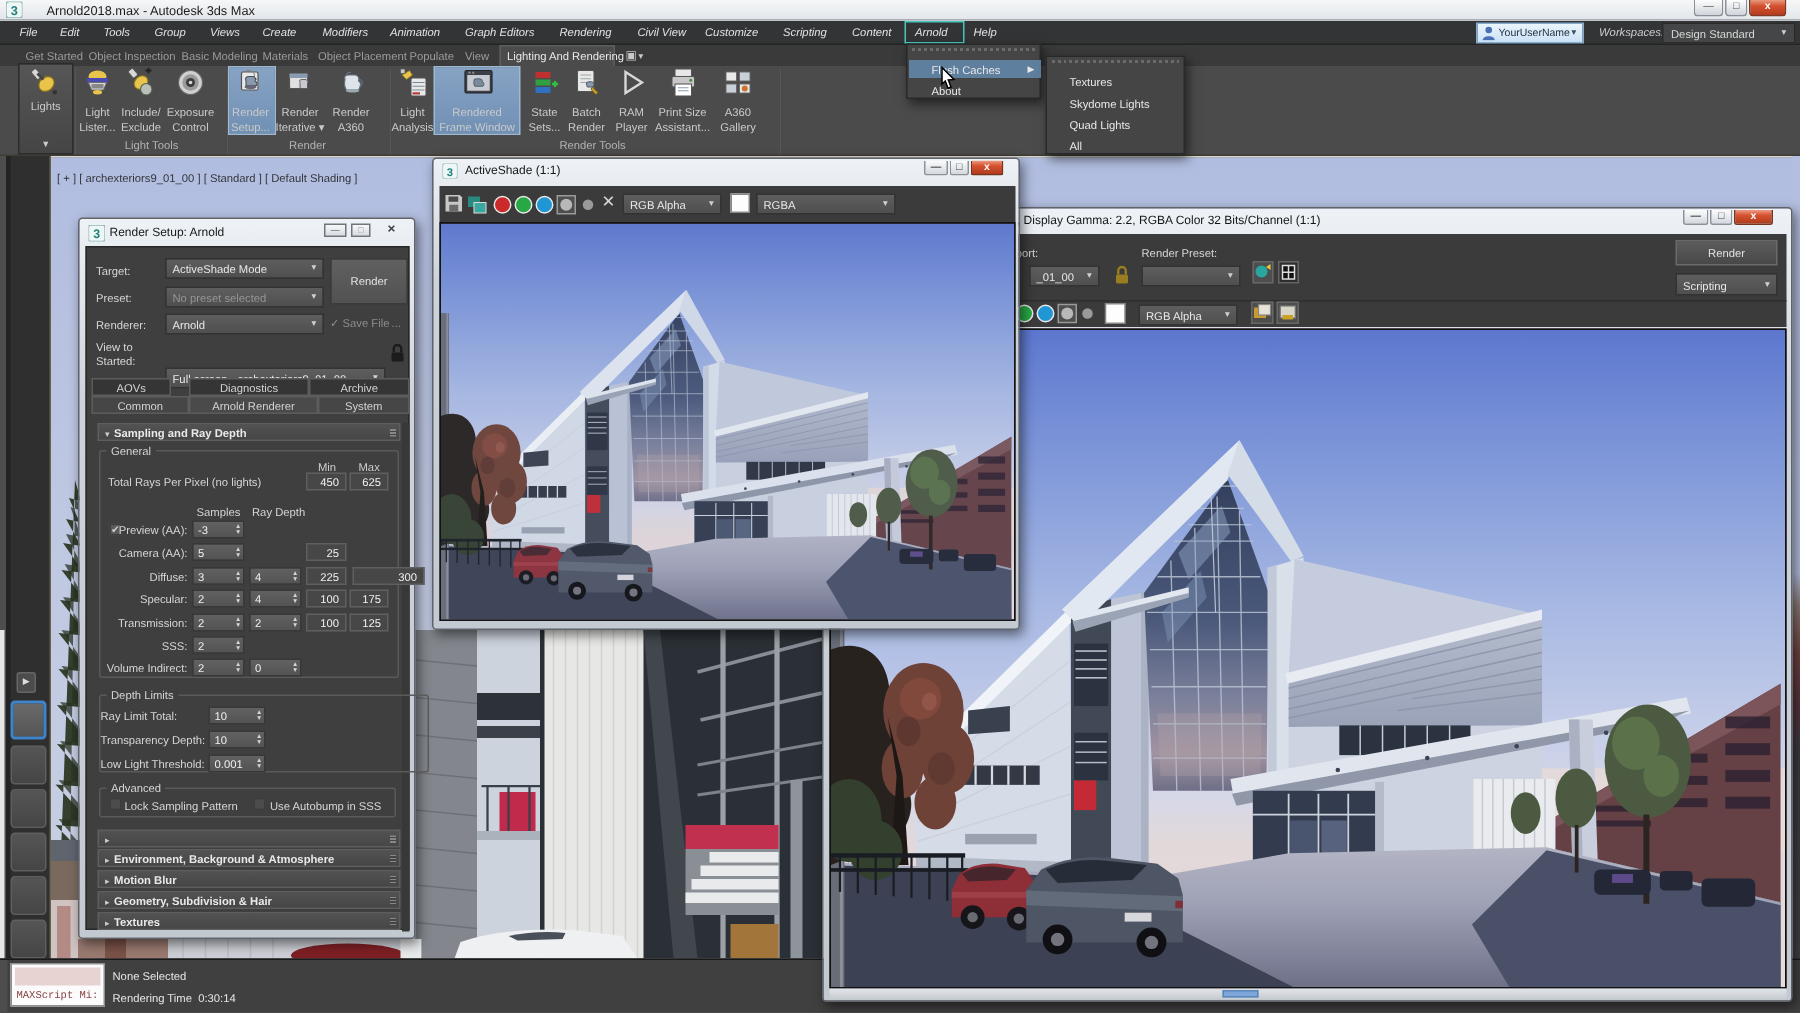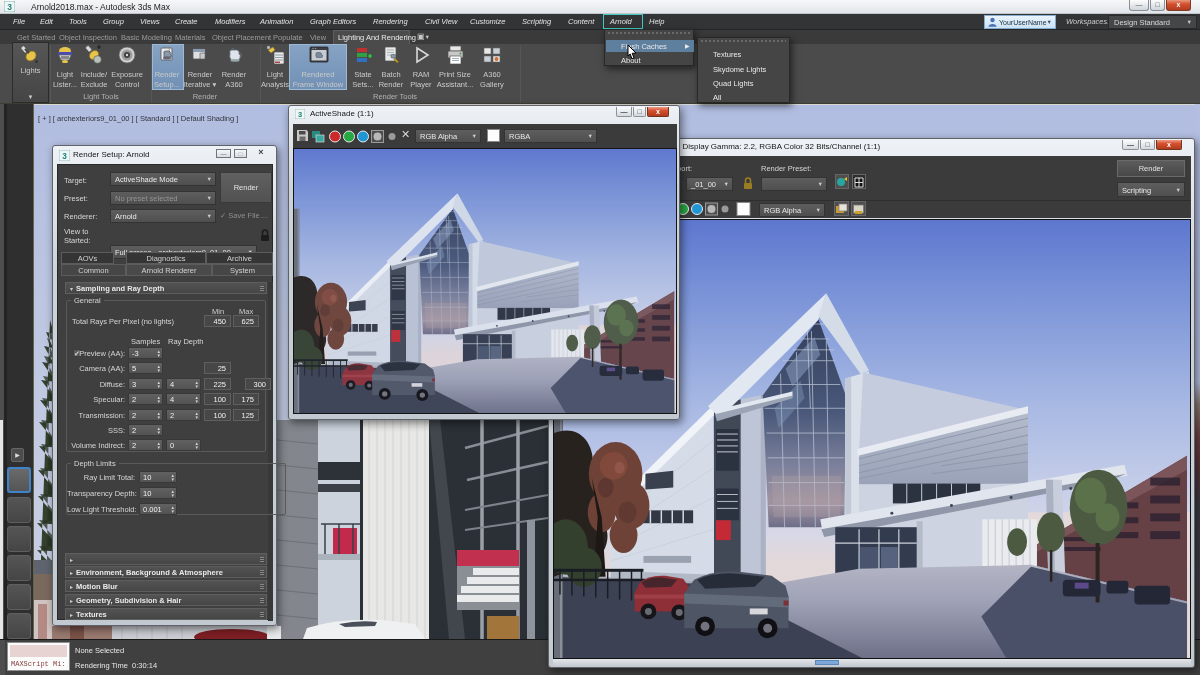--- a/index.html
+++ b/index.html
@@ -879,21 +879,21 @@
           <span class="t">3</span>
           <span class="sp">▴<br>▾</span>
         </div>
       <div class="fld" style="left:99px;top:77px;width:35px;height:12px">
           <span class="t">4</span>
           <span class="sp">▴<br>▾</span>
         </div>
       <div class="vbox" style="left:137px;top:77px;width:27px;height:12px">
           <span class="t">225</span>
         </div>
-      <div class="vbox" style="left:178px;top:77px;width:26px;height:12px">
+      <div class="vbox" style="left:168px;top:77px;width:48px;height:12px">
           <span class="t">300</span>
         </div>
       <span class="rslbl" style="left:0px;top:94px;width:58px;text-align:right">Specular:</span>
       <div class="fld" style="left:61px;top:92px;width:35px;height:12px">
           <span class="t">2</span>
           <span class="sp">▴<br>▾</span>
         </div>
       <div class="fld" style="left:99px;top:92px;width:35px;height:12px">
           <span class="t">4</span>
           <span class="sp">▴<br>▾</span>
@@ -929,35 +929,42 @@
           <span class="t">2</span>
           <span class="sp">▴<br>▾</span>
         </div>
       <div class="fld" style="left:99px;top:138px;width:35px;height:12px">
           <span class="t">0</span>
           <span class="sp">▴<br>▾</span>
         </div>
     </div>
     <div class="grp" style="left:8px;top:298px;width:220px;height:52px">
       <span class="cap">Depth Limits</span>
-      <span class="rslbl" style="left:0px;top:9px;width:68px;text-align:right">Ray Limit Total:</span>
+      <span class="rslbl" style="left:0px;top:9px;width:68px;text-align:left">Ray Limit Total:</span>
       <div class="fld" style="left:72px;top:7px;width:38px;height:12px">
           <span class="t">10</span>
           <span class="sp">▴<br>▾</span>
         </div>
       <span class="rslbl" style="left:0px;top:25px;width:68px;text-align:right">Transparency Depth:</span>
       <div class="fld" style="left:72px;top:23px;width:38px;height:12px">
           <span class="t">10</span>
           <span class="sp">▴<br>▾</span>
         </div>
       <span class="rslbl" style="left:0px;top:41px;width:68px;text-align:right">Low Light Threshold:</span>
       <div class="fld" style="left:72px;top:39px;width:38px;height:12px">
           <span class="t">0.001</span>
           <span class="sp">▴<br>▾</span>
         </div>
+    </div>
+    <div class="grp" style="left:8px;top:360px;width:198px;height:20px">
+      <span class="cap">Advanced</span>
+      <div class="chk" style="left:6px;top:6px;background:#4c4c4c"></div>
+      <span class="rslbl" style="left:16px;top:7px">Lock Sampling Pattern</span>
+      <div class="chk" style="left:102px;top:6px;background:#4c4c4c"></div>
+      <span class="rslbl" style="left:113px;top:7px">Use Autobump in SSS</span>
     </div>
     <div class="roll" style="left:7px;top:388px;width:202px"><span class="ar">▸</span><span class="hh"></span></div>
     <div class="roll" style="left:7px;top:401px;width:202px"><span class="ar">▸</span>Environment, Background &amp; Atmosphere<span class="hh"></span></div>
     <div class="roll" style="left:7px;top:415px;width:202px"><span class="ar">▸</span>Motion Blur<span class="hh"></span></div>
     <div class="roll" style="left:7px;top:429px;width:202px"><span class="ar">▸</span>Geometry, Subdivision &amp; Hair<span class="hh"></span></div>
     <div class="roll" style="left:7px;top:443px;width:202px"><span class="ar">▸</span>Textures<span class="hh"></span></div>
   </div>
 </div>
 
 <div class="menu" style="left:604px;top:29px;width:90px;height:37px">

